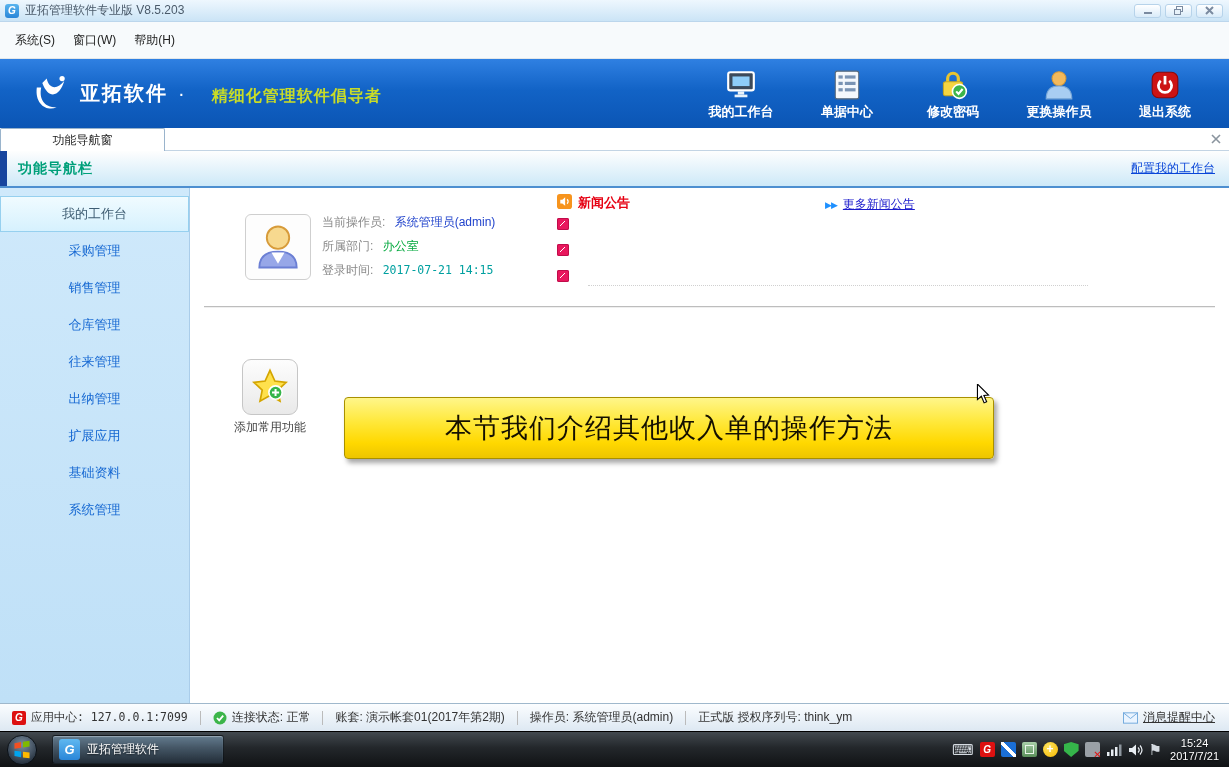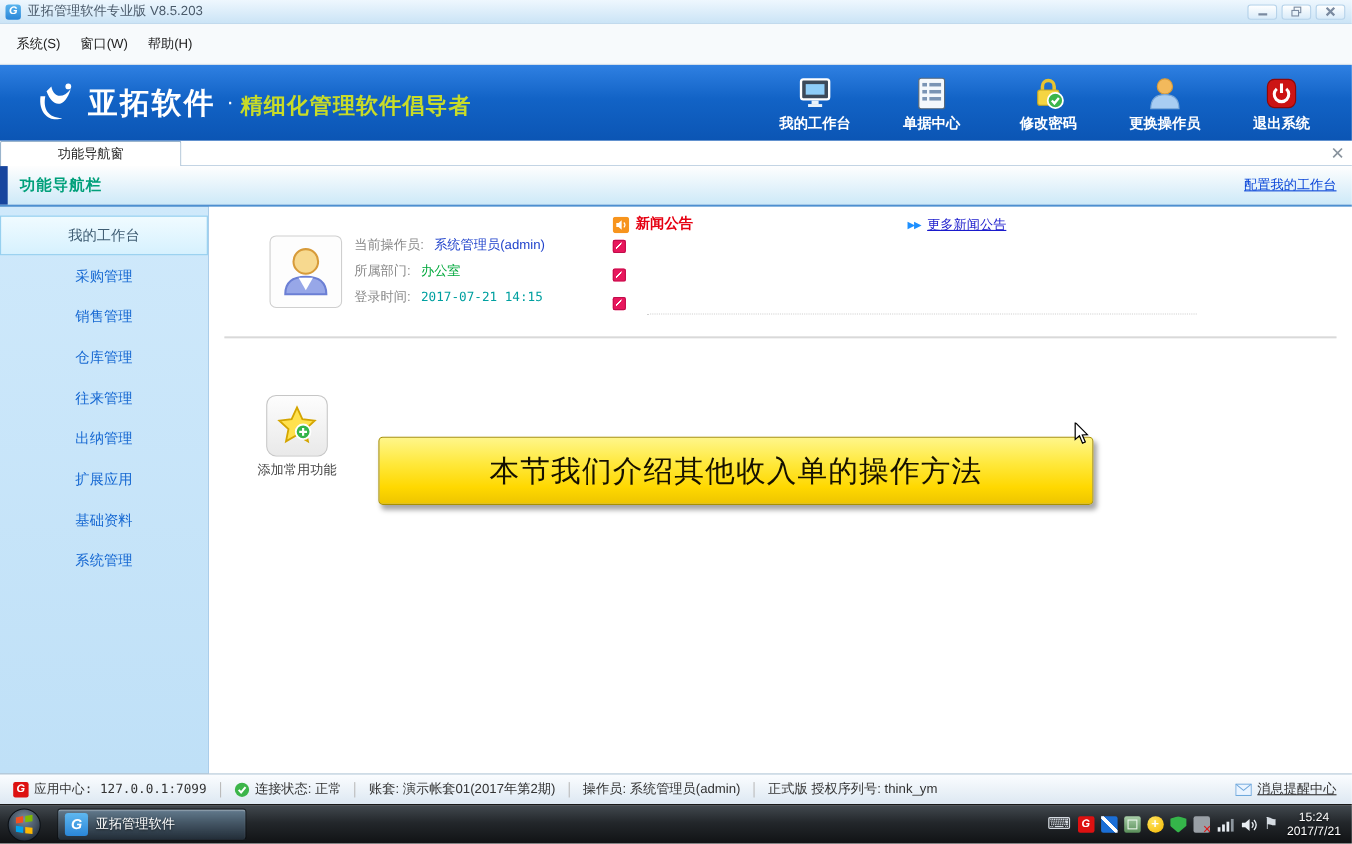--- a/index.html
+++ b/index.html
@@ -16,23 +16,23 @@
   .win-btn svg { display:block; }
 
   
   .menubar { height:37px; background:#f7fafc; border-bottom:1px solid #e3e7ea; display:flex; align-items:center; padding-left:6px; }
   .menu-item { padding:0 9px; color:#222; font-size:12px; }
 
   
   .banner { height:69px; background:linear-gradient(180deg,#2f80e2 0%,#1263c6 45%,#0b55b4 100%); display:flex; align-items:center; }
   .brand { display:flex; align-items:center; margin-left:28px; }
   .brand svg { width:44px; height:44px; }
-  .brand-name { color:#fff; font-size:27px; font-weight:bold; letter-spacing:2px; margin-left:8px; }
+  .brand-name { color:#fff; font-size:20px; font-weight:bold; letter-spacing:2px; margin-left:8px; }
   .brand-dot { color:#fff; font-size:20px; margin:0 6px 0 10px; }
-  .brand-slogan { color:#c8dc28; font-size:20px; font-weight:bold; letter-spacing:1px; margin-top:6px; }
+  .brand-slogan { color:#c8dc28; font-size:16px; font-weight:bold; letter-spacing:1px; margin-top:6px;margin-left:21px; }
   .tools { margin-left:auto; margin-right:26px; display:flex; gap:30px; }
   .tool { display:flex; flex-direction:column; align-items:center; width:76px; cursor:default; }
   .tool-icon { height:34px; display:flex; align-items:flex-end; justify-content:center; }
   .tool-label { color:#fff; font-size:13px; font-weight:bold; margin-top:2px; white-space:nowrap; }
 
   
   .tabrow { height:23px; background:#fff; border-bottom:1px solid #c3d4e4; position:relative; display:flex; }
   .tab { width:165px; height:23px; background:#fff; border:1px solid #9ab4cc; border-bottom:none; border-top-left-radius:2px; border-top-right-radius:2px; text-align:center; line-height:22px; color:#222; position:relative; z-index:2; margin-bottom:-1px; }
   .tab-close { position:absolute; right:6px; top:4px; width:14px; height:14px; display:flex; align-items:center; justify-content:center; }
 
@@ -50,21 +50,21 @@
   .main { flex:1; position:relative; background:#fff; }
 
   .avatar-box { position:absolute; left:55px; top:26px; width:66px; height:66px; border:1px solid #cfcfcf; border-radius:6px; background:#fdfdfd; display:flex; align-items:center; justify-content:center; }
   .profile { position:absolute; left:132px; top:22px; }
   .p-line { height:24px; line-height:24px; white-space:nowrap; }
   .p-label { color:#8a8a8a; margin-right:6px; }
   .v-blue { color:#2244cc; }
   .v-green { color:#00a83c; }
   .v-teal { color:#00a0a0; font-family:"DejaVu Sans Mono",monospace; font-size:11.5px; }
 
-  .news-title-row { position:absolute; left:367px; top:6px; display:flex; align-items:flex-end; }
+  .news-title-row { position:absolute; left:367px; top:6px; display:flex; align-items:flex-start; }
   .news-title { color:#e60012; font-weight:bold; font-size:13px; margin-left:6px; }
   .news-more { position:absolute; left:635px; top:8px; display:flex; align-items:center; cursor:pointer; }
   .more-arrows { color:#1e90ff; font-size:9px; letter-spacing:-1px; margin-right:6px; }
   .more-label { color:#1a1acc; font-size:12px;text-decoration:underline; }
   .news-bullet { position:absolute; left:367px; width:12px; height:12px; border-radius:2px; background:#e8175d; box-shadow:inset 0 0 0 1px #c00c4a; }
   .news-bullet::after { content:""; position:absolute; left:3px; top:2px; width:5px; height:7px; background:linear-gradient(135deg,transparent 42%,#fff 42%,#fff 58%,transparent 58%); }
   .news-dotted { position:absolute; left:398px; top:97px; width:500px; border-top:1px dotted #d0d0d0; }
   .main-hr { position:absolute; left:14px; right:14px; top:118px; border-top:1px solid #bdbdbd; border-bottom:1px solid #efefef; }
 
   .addfunc-btn { position:absolute; left:52px; top:171px; width:56px; height:56px; border:1px solid #c6c6c6; border-radius:9px; background:linear-gradient(180deg,#fdfdfd,#e9e9e9); display:flex; align-items:center; justify-content:center; cursor:pointer; }

